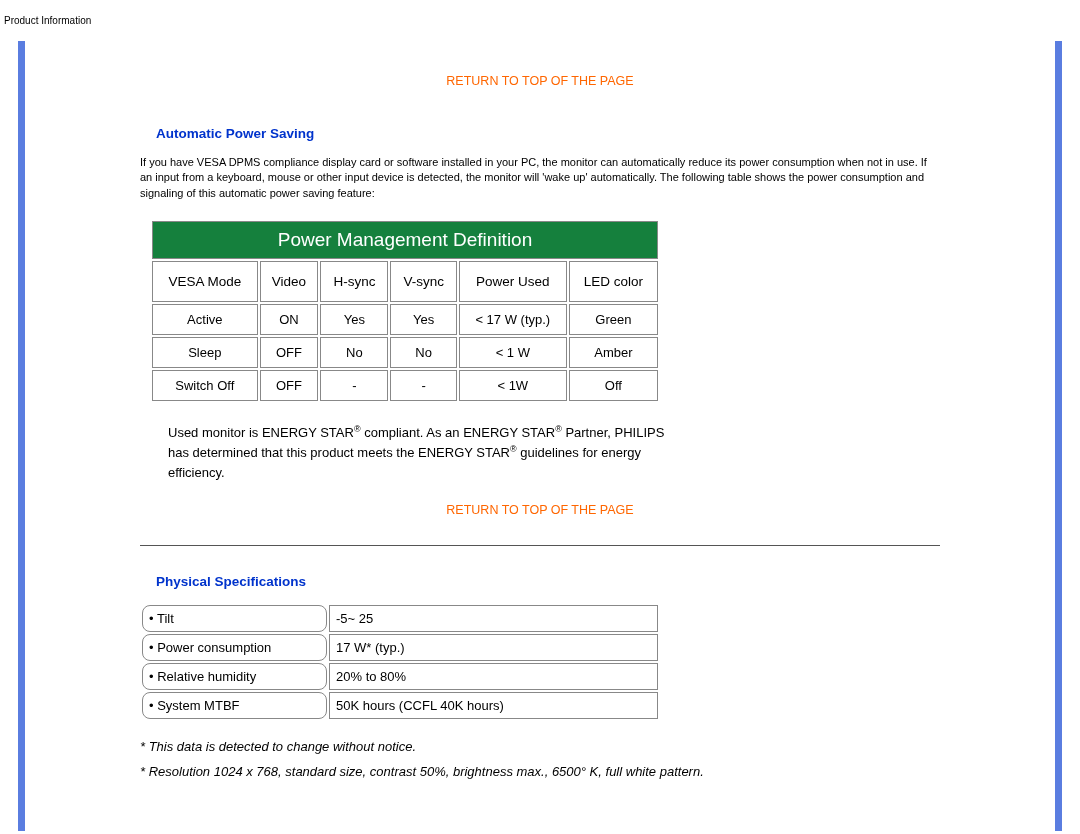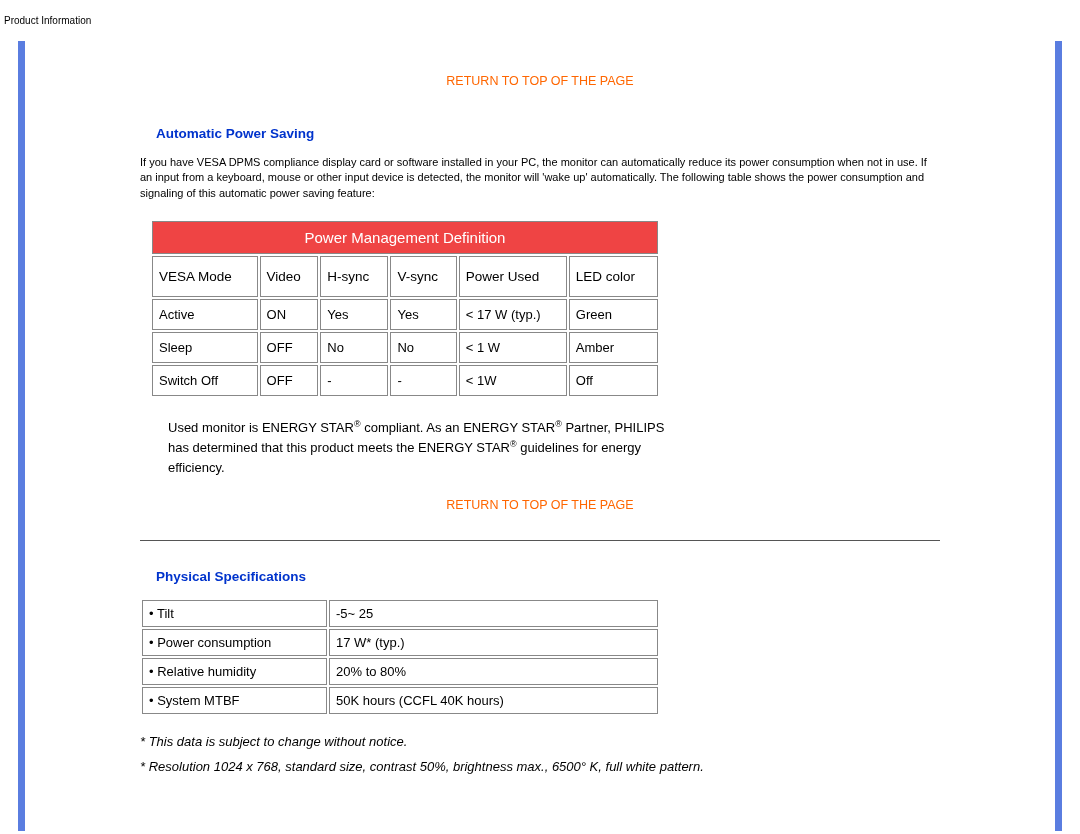--- a/index.html
+++ b/index.html
@@ -56,31 +56,32 @@
   }
   
   .pm-wrap { margin: 0 10px; }
   table.pm {
     border-collapse: separate;
     border-spacing: 2px;
     width: 510px;
     margin: 8px 0 20px;
   }
   table.pm th.title {
-    background: #ef4444;
+    background: #15803d;
     color: #fff;
     font-weight: 400;
-    font-size: 15px;
+    font-size: 19px;
     padding: 7px 6px;
     text-align: center;
     border: 1px solid #888;
   }
   table.pm td {
     border: 1px solid #888;
     padding: 7px 6px;
+    text-align: center;
     font-size: 13px;
   }
   table.pm tr.header td {
     font-size: 13.5px;
     padding: 12px 6px;
   }
   .energy-note {
     font-size: 13px;
     line-height: 1.5;
     width: 500px;
@@ -93,21 +94,21 @@
     border-spacing: 2px;
     width: 520px;
     margin: 4px 0 18px;
   }
   table.specs td {
     border: 1px solid #888;
     padding: 5px 6px;
     font-size: 13px;
     text-align: left;
   }
-  table.specs td:first-child { width: 185px; }
+  table.specs td:first-child { width: 185px; border-radius: 8px; }
   p.footnote {
     font-style: italic;
     font-size: 13px;
     margin: 10px 0 6px;
   }
 </style>
 </head>
 <body>
 
 <div class="header-label">Product Information</div>
@@ -191,17 +192,17 @@
         <td>• Relative humidity</td>
         <td>20% to 80%</td>
       </tr>
       <tr>
         <td>• System MTBF</td>
         <td>50K hours (CCFL 40K hours)</td>
       </tr>
     </tbody>
       </table>
 
-    <p class="footnote">* This data is subject to change without notice.</p>
+    <p class="footnote">* This data is detected to change without notice.</p>
     <p class="footnote">* Resolution 1024 x 768, standard size, contrast 50%, brightness max., 6500° K, full white pattern.</p>
 
   </div>
 </div>
 
 </body></html>

